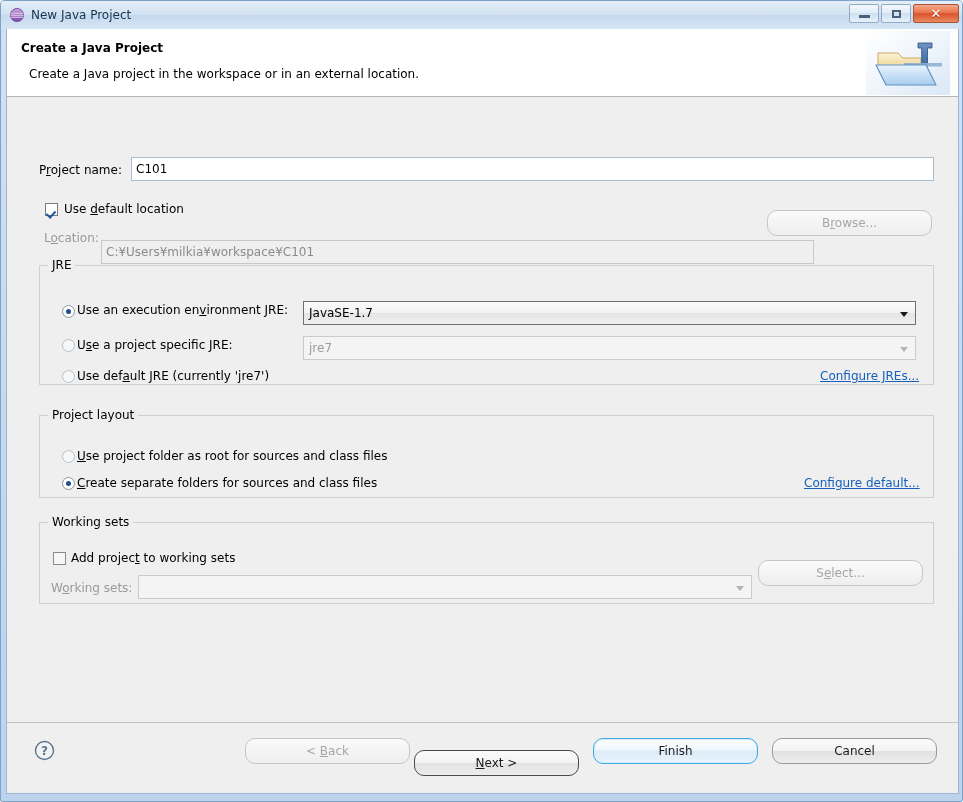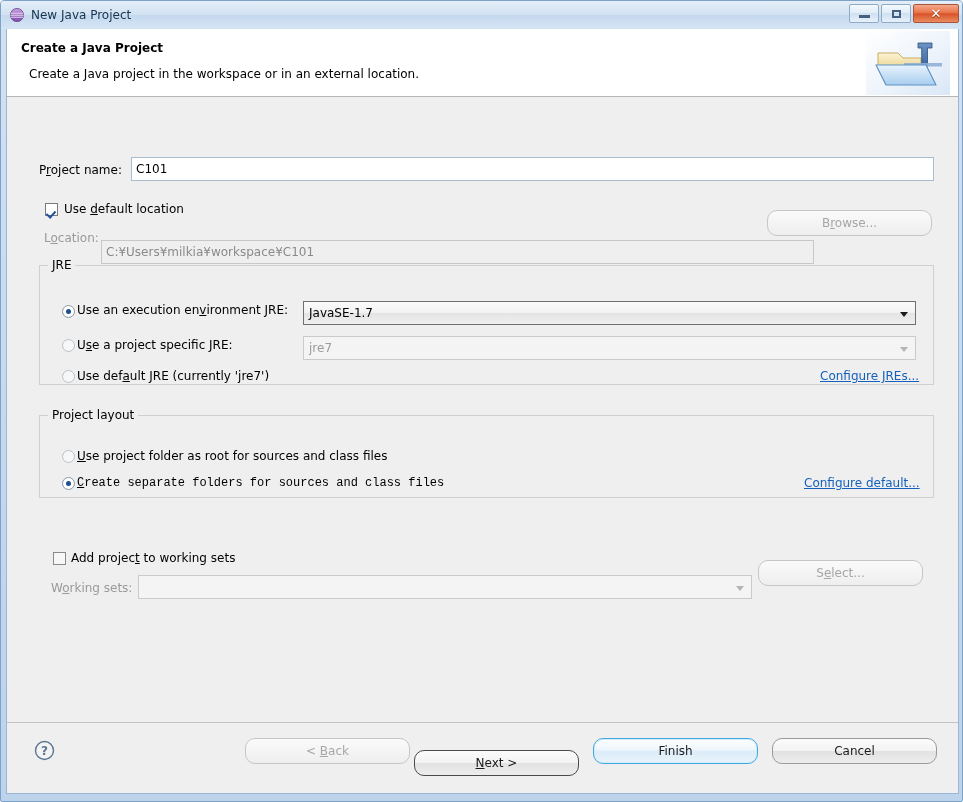--- a/index.html
+++ b/index.html
@@ -424,23 +424,26 @@
       <div class="row-label" style="left:70px; top:271px;"><span>Use def</span><span class="u">a</span><span>ult JRE (currently 'jre7')</span></div>
       <div class="link" style="left:813px; top:271px;">Configure JREs...</div>
 
       <div class="group" style="left:32px; top:317px; width:895px; height:83px;">
         <div class="group-title">Project layout</div>
       </div>
       <div class="radio off" style="left:55px; top:352px;"></div>
       <div class="row-label" style="left:70px; top:351px;"><span class="u">U</span><span>se project folder as root for sources and class files</span></div>
 
       <div class="radio on" style="left:55px; top:379px;"></div>
-      <div class="row-label" style="left:70px; top:378px;font-family:Liberation Mono, monospace;"><span class="u">C</span><span>reate separate folders for sources and class files</span></div>
+      <div class="row-label" style="left:70px; top:378px;"><span class="u">C</span><span>reate separate folders for sources and class files</span></div>
       <div class="link" style="left:797px; top:378px;">Configure default...</div>
 
+      <div class="group" style="left:32px; top:424px; width:895px; height:82px;">
+        <div class="group-title">Working sets</div>
+      </div>
       <div class="checkbox unchecked" style="left:46px; top:454px;"></div>
       <div class="row-label" style="left:64px; top:453px;"><span>Add projec</span><span class="u">t</span><span> to working sets</span></div>
 
       <div class="row-label disabled" style="left:44px; top:483px;"><span>W</span><span class="u">o</span><span>rking sets:</span></div>
       <div class="combo disabled" style="left:131px; top:477px; width:614px;">
         <span></span>
         <span class="arrow"></span>
       </div>
       <div class="btn disabled" style="left:751px; top:462px; width:165px;"><span>S</span><span class="u">e</span><span>lect...</span></div>
 

